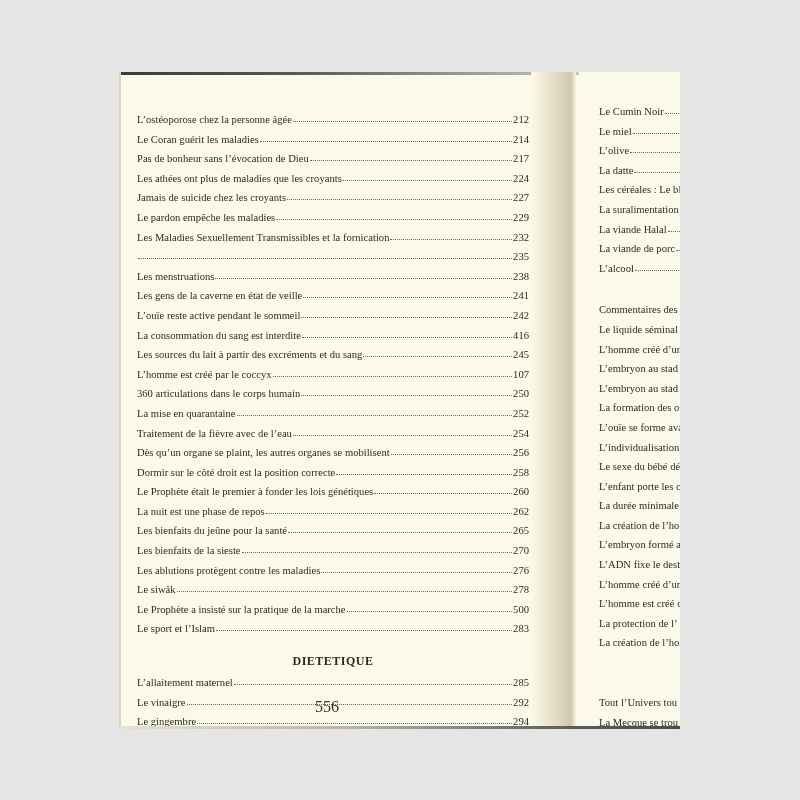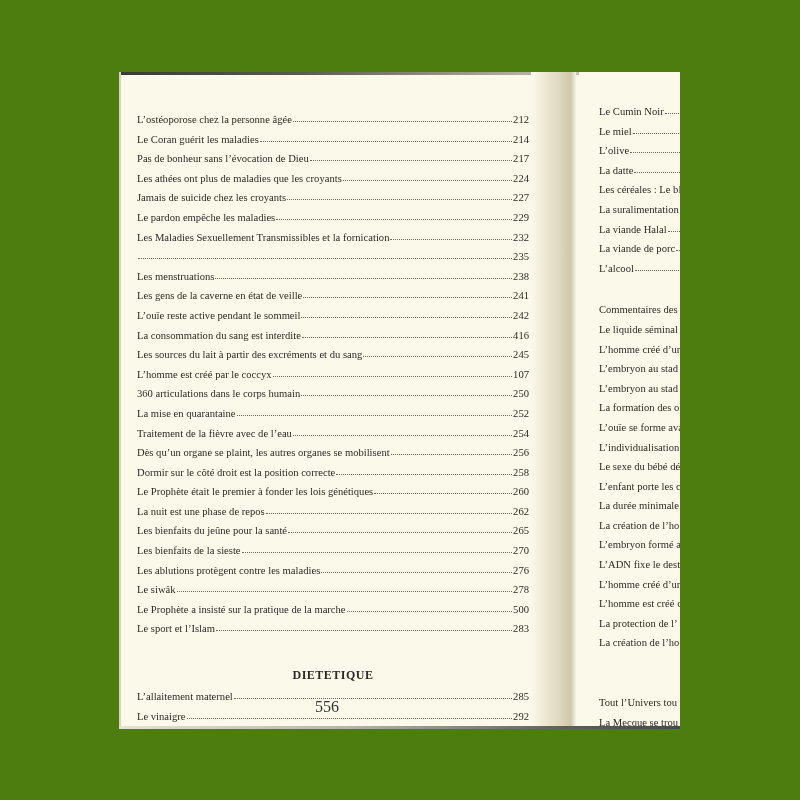--- a/index.html
+++ b/index.html
@@ -7,21 +7,21 @@
       padding: 0;
       width: 800px;
       height: 800px;
       background: #ffffff;
       overflow: hidden;
     }
     .scan {
       position: relative;
       width: 800px;
       height: 800px;
-      background: #4d7c0f;
+      background: #e5e5e5;
     }
     .book {
       position: absolute;
       left: 119px;
       top: 72px;
       width: 561px;
       height: 657px;
       background: #fbf9ea;
       overflow: hidden;
     }
@@ -106,21 +106,21 @@
       text-align: right;
       min-width: 16px;
     }
     .section-heading {
       text-align: center;
       font-size: 12px;
       font-weight: bold;
       letter-spacing: 0.5px;
       height: 22px;
       line-height: 22px;
-      margin-top: 25px;
+      margin-top: 11px;
       margin-bottom: 1px;
     }
     .page-number {
       position: absolute;
       left: 178px;
       top: 626px;
       width: 60px;
       text-align: center;
       font-size: 16px;
       font-family: "Liberation Serif", "DejaVu Serif", serif;

